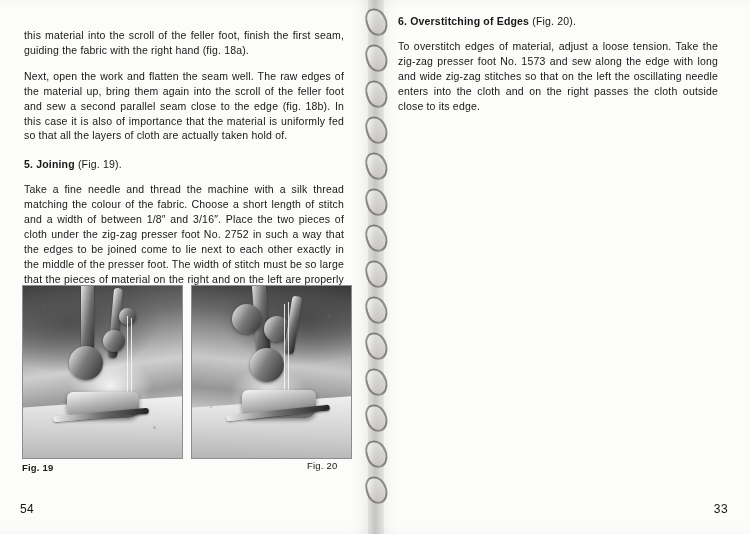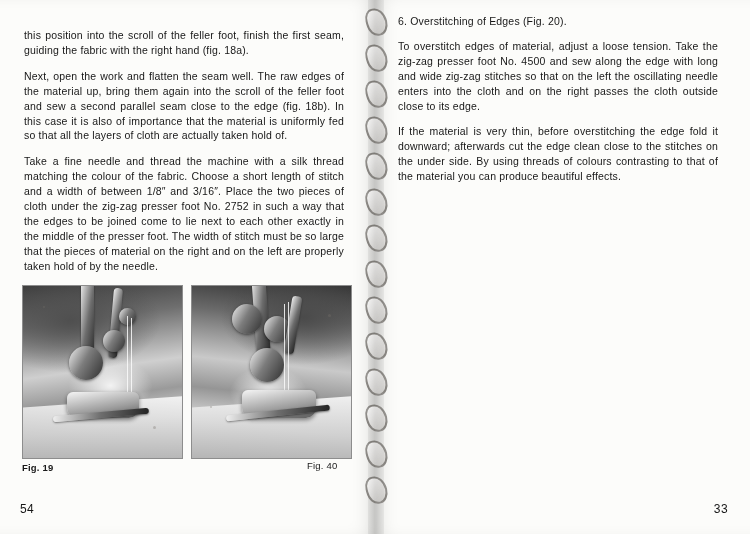--- a/index.html
+++ b/index.html
@@ -83,21 +83,21 @@
   p {
     margin: 0 0 11px 0;
     letter-spacing: 0.18px;
   }
   .heading {
     margin: 14px 0 10px 0;
     font-size: 10.5px;
     letter-spacing: 0.18px;
   }
   .heading b {
-    font-weight: normal;
+    font-weight: bold;
   }
   .heading .fig-ref {
     font-weight: normal;
     margin-top: 16px;
   }
 
   .figures {
     position: absolute;
     left: 22px;
     top: 285px;
@@ -204,23 +204,27 @@
     <div class="coil" style="top: 260px;"></div>
     <div class="coil" style="top: 296px;"></div>
     <div class="coil" style="top: 332px;"></div>
     <div class="coil" style="top: 368px;"></div>
     <div class="coil" style="top: 404px;"></div>
     <div class="coil" style="top: 440px;"></div>
     <div class="coil" style="top: 476px;"></div>
   </div>
 
   <div class="col col-left">
-    <p>this position into the scroll of the feller foot, finish the first seam, guiding the fabric with the right hand (fig. 18a).</p>
+    <p>this material into the scroll of the feller foot, finish the first seam, guiding the fabric with the right hand (fig. 18a).</p>
     <p>Next, open the work and flatten the seam well. The raw edges of the material up, bring them again into the scroll of the feller foot and sew a second parallel seam close to the edge (fig. 18b). In this case it is also of importance that the material is uniformly fed so that all the layers of cloth are actually taken hold of.</p>
 
+    <div class="heading">
+      <b>5. Joining</b>
+      <span class="fig-ref">(Fig. 19).</span>
+    </div>
 
     <p>Take a fine needle and thread the machine with a silk thread matching the colour of the fabric. Choose a short length of stitch and a width of between 1/8″ and 3/16″. Place the two pieces of cloth under the zig-zag presser foot No. 2752 in such a way that the edges to be joined come to lie next to each other exactly in the middle of the presser foot. The width of stitch must be so large that the pieces of material on the right and on the left are properly taken hold of by the needle.</p>
   </div>
 
   <div class="figures">
 
     <div class="figure photo-a">
       <div class="cloth"></div>
       <div class="bar" style="left: 58px; top: -6px; width: 13px; height: 86px; border-radius: 4px;"></div>
       <div class="bar" style="left: 88px; top: 2px; width: 9px; height: 70px; border-radius: 4px; transform: rotate(5deg);"></div>
@@ -246,27 +250,26 @@
       <div class="thread" style="left: 96px; top: 16px; height: 98px;"></div>
       <div class="plate" style="left: 50px; top: 104px; width: 74px; height: 28px;"></div>
       <div class="bar" style="left: 34px; top: 124px; width: 104px; height: 6px; border-radius: 3px; transform: rotate(-6deg);"></div>
       <div class="speck" style="left: 18px; top: 120px; width: 2px; height: 2px;"></div>
       <div class="speck" style="left: 136px; top: 28px; width: 3px; height: 3px;"></div>
     </div>
 
   </div>
 
   <div class="fig-caption cap-19">Fig. 19</div>
-  <div class="fig-caption cap-20">Fig. 40</div>
+  <div class="fig-caption cap-20">Fig. 20</div>
 
   <div class="col col-right">
     <div class="heading" style="margin-top: 0;">
       <b>6. Overstitching of Edges</b>
       <span class="fig-ref">(Fig. 20).</span>
     </div>
-    <p>To overstitch edges of material, adjust a loose tension. Take the zig-zag presser foot No. 4500 and sew along the edge with long and wide zig-zag stitches so that on the left the oscillating needle enters into the cloth and on the right passes the cloth outside close to its edge.</p>
-    <p>If the material is very thin, before overstitching the edge fold it downward; afterwards cut the edge clean close to the stitches on the under side. By using threads of colours contrasting to that of the material you can produce beautiful effects.</p>
+    <p>To overstitch edges of material, adjust a loose tension. Take the zig-zag presser foot No. 1573 and sew along the edge with long and wide zig-zag stitches so that on the left the oscillating needle enters into the cloth and on the right passes the cloth outside close to its edge.</p>
   </div>
 
   <div class="folio folio-left">54</div>
   <div class="folio folio-right">33</div>
 
 </div>
 
 </body></html>

